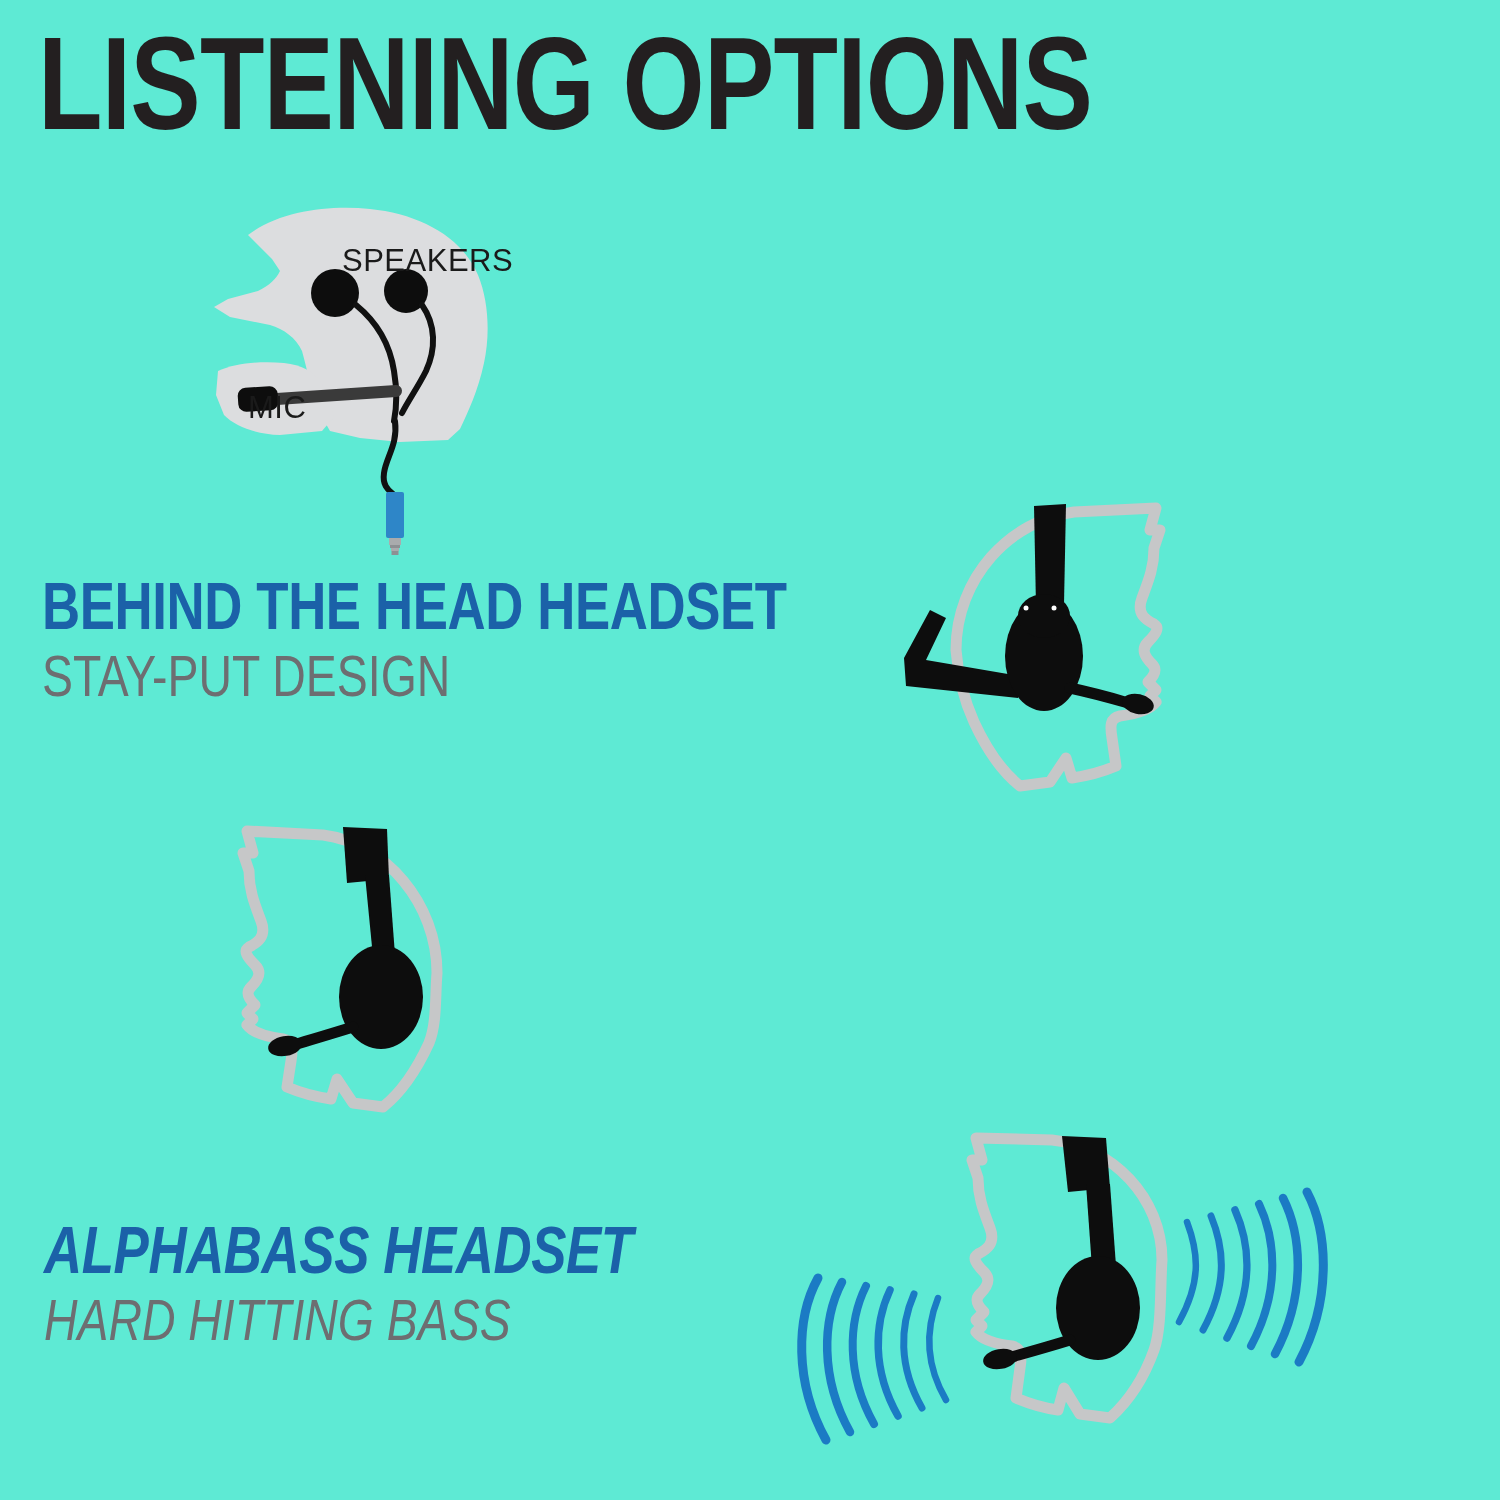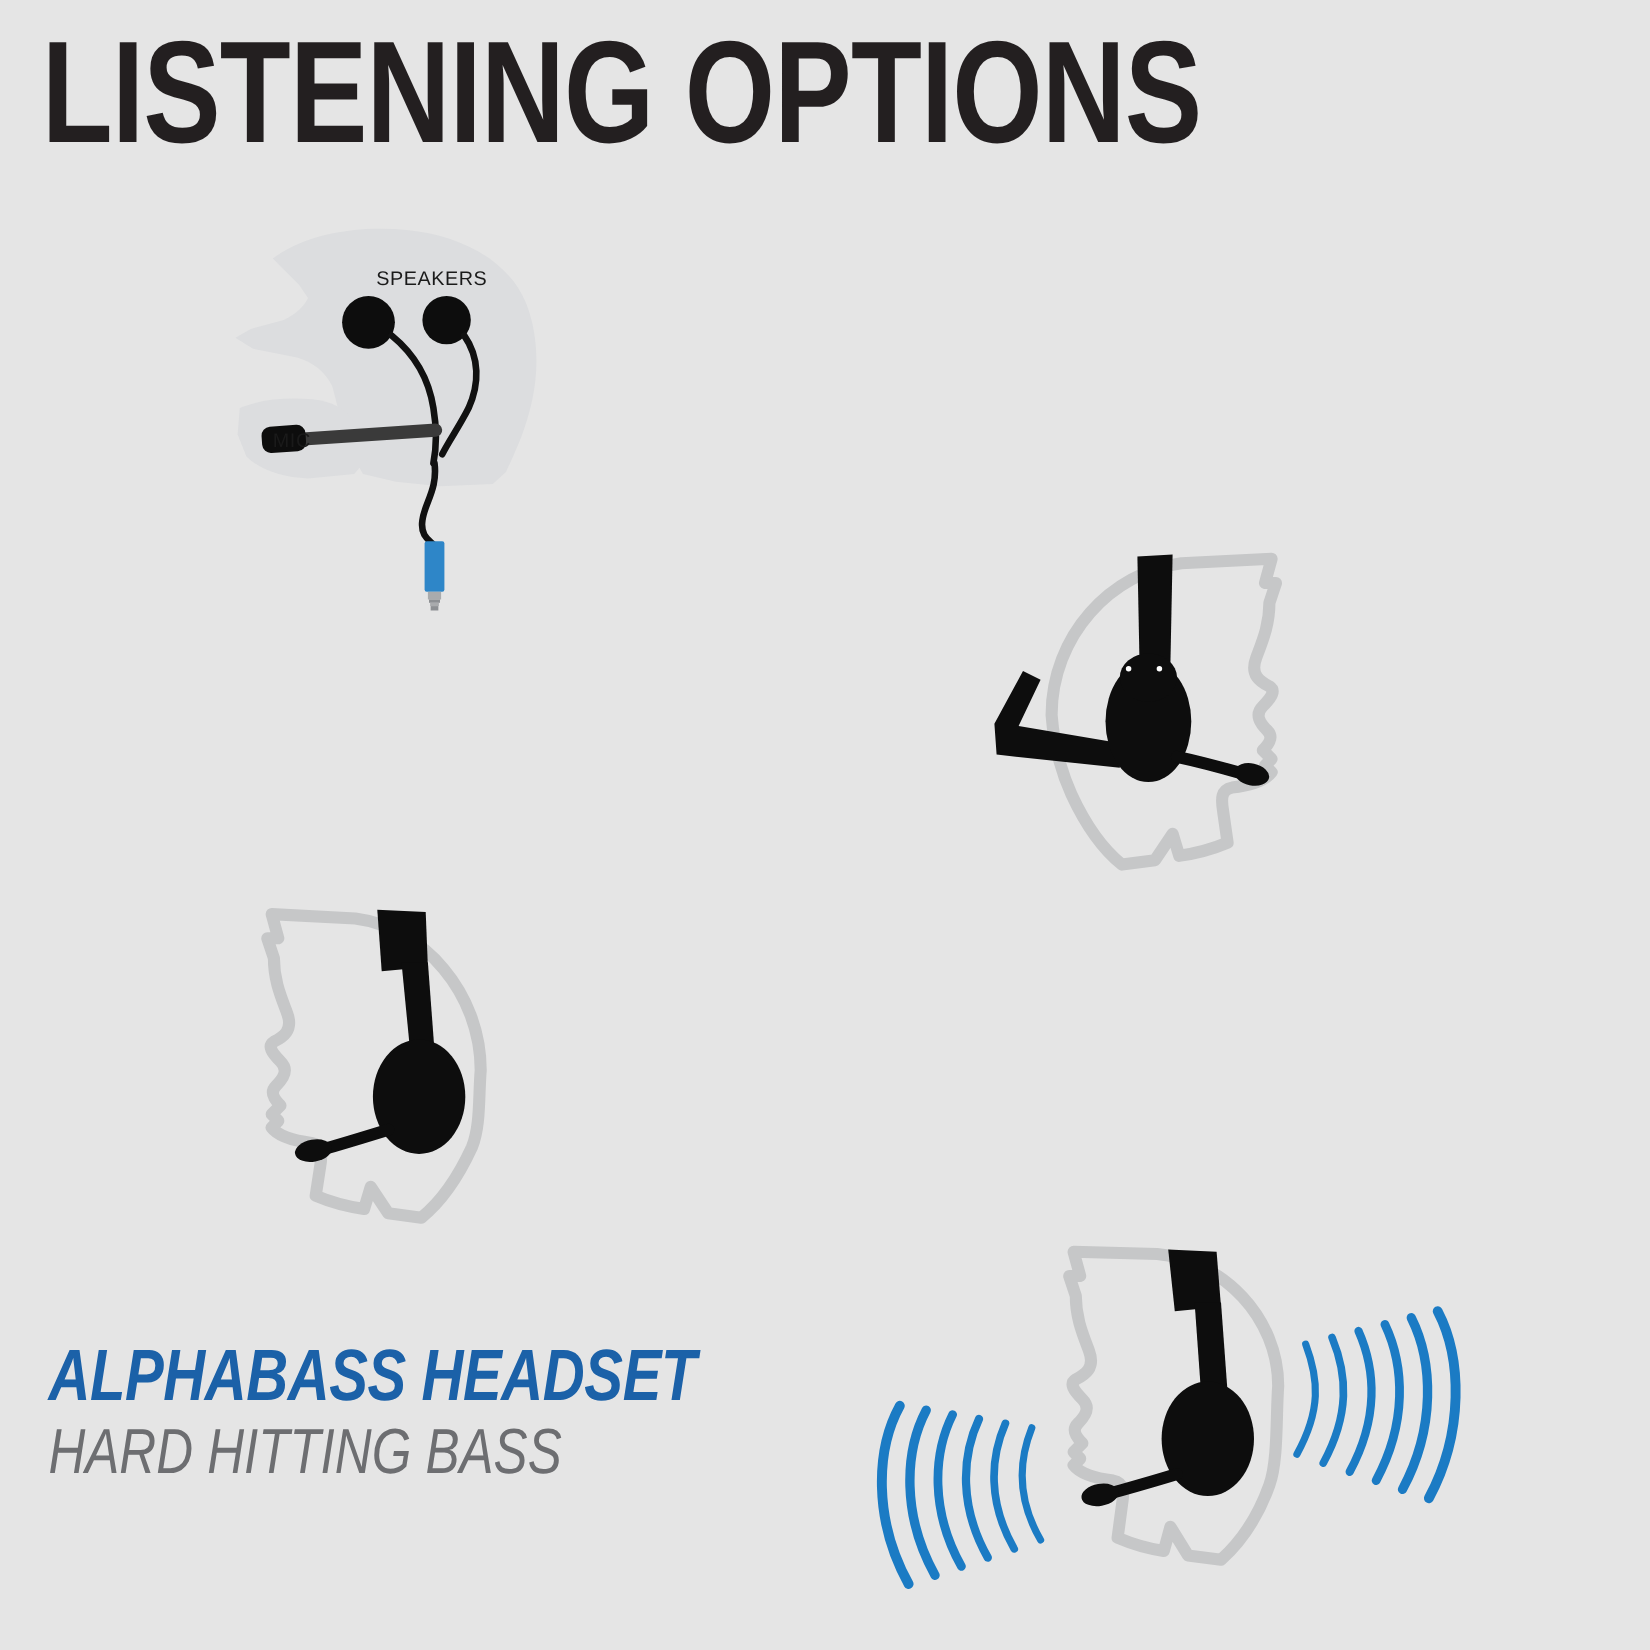--- a/index.html
+++ b/index.html
@@ -9,21 +9,21 @@
     height: 1500px;
     background: #ffffff;
     font-family: "Liberation Sans", sans-serif;
     overflow: hidden;
   }
 
   #page {
     position: relative;
     width: 1500px;
     height: 1500px;
-    background: #e5e5e5;
+    background: #5eead4;
   }
 
   
   .page-title {
     position: absolute;
     left: 38px;
     top: 18px;
     font-family: "Liberation Sans", sans-serif;
     font-weight: bold;
     font-size: 132px;
@@ -76,21 +76,21 @@
   #illus-over   { left: 205px; top: 815px;  width: 340px; height: 320px; }
   #illus-alpha  { left: 790px; top: 1130px; width: 545px; height: 350px; }
 
   .illus svg { display: block; width: 100%; height: 100%; overflow: visible; }
 
   
   .illus-label {
     position: absolute;
     font-family: "Liberation Sans", sans-serif;
     font-weight: normal;
-    font-size: 18px;
+    font-size: 31px;
     color: #1a1a1a;
     letter-spacing: 0.5px;
     white-space: nowrap;
   }
   #label-speakers { left: 132px; top: 48px; }
   #label-mic      { left: 38px;  top: 155px; margin-top: 40px; }
 </style>
 </head>
 <body>
 
@@ -133,20 +133,24 @@
         <rect x="180" y="350" width="10" height="3" fill="#8d9093"></rect>
         <rect x="181" y="353" width="8" height="3" fill="#a9abad"></rect>
         <rect x="181.5" y="356" width="7" height="4" fill="#8d9093"></rect>
       </g>
     </svg>
     <div class="illus-label" id="label-speakers">SPEAKERS</div>
     <div class="illus-label" id="label-mic">MIC</div>
   </div>
 
 
+  <div class="text-block" id="block-behind">
+    <div class="heading">BEHIND THE HEAD HEADSET</div>
+    <div class="subheading">STAY-PUT DESIGN</div>
+  </div>
 
   <div class="illus" id="illus-behind">
     <svg viewBox="0 0 400 330" xmlns="http://www.w3.org/2000/svg">
 
       <g fill="none" stroke="#c6c7c8" stroke-width="11" stroke-linejoin="round" stroke-linecap="round">
         <path d="M96 160
                  C 96 88, 150 30, 214 22
                  L 296 18
                  L 290 40 L 300 40 L 294 58
                  C 294 78, 288 92, 282 108

